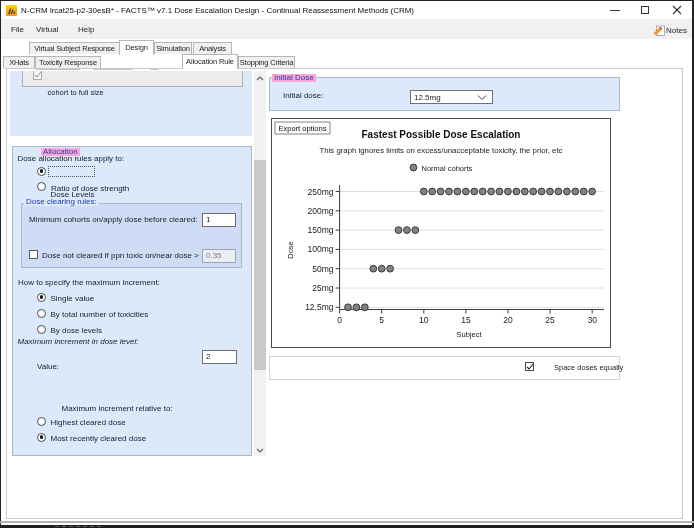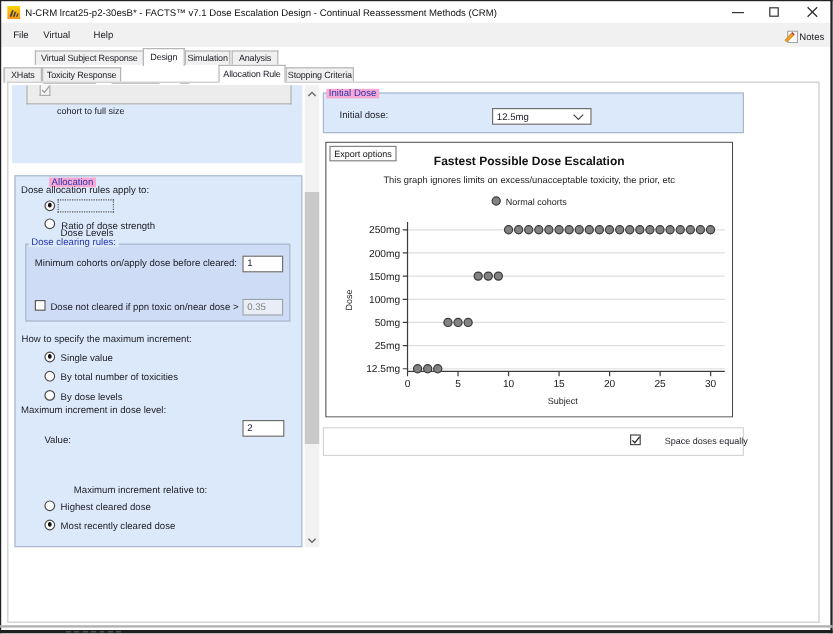--- a/index.html
+++ b/index.html
@@ -105,21 +105,21 @@
 <div class="t" style="left:42px;top:250.5px;">Dose not cleared if ppn toxic on/near dose &gt;</div>
 <div class="abs tbox" style="left:202px;top:249px;width:34px;height:14px;background:#e9edf5;border-color:#9aa4b0;color:#808080;">0.35</div>
 
 <div class="t" style="left:18px;top:277.5px;">How to specify the maximum increment:</div>
 <div class="radio sel" style="left:37px;top:292.5px;"></div>
 <div class="t" style="left:50.5px;top:293.5px;text-align:center;">Single value</div>
 <div class="radio" style="left:37px;top:308.5px;"></div>
 <div class="t" style="left:50.5px;top:309.5px;">By total number of toxicities</div>
 <div class="radio" style="left:37px;top:324.5px;"></div>
 <div class="t" style="left:50.5px;top:325.5px;">By dose levels</div>
-<div class="t" style="left:17.5px;top:336.5px;">Maximum increment in dose level:</div>
+<div class="t" style="left:17.5px;top:336.5px;font-style:italic;">Maximum increment in dose level:</div>
 <div class="t" style="left:37px;top:362px;text-align:center;">Value:</div>
 <div class="tbox" style="left:202px;top:349.5px;width:35px;height:14px;">2</div>
 <div class="t" style="left:17.5px;top:404px;padding-left:44px;">Maximum increment relative to:</div>
 <div class="radio" style="left:37px;top:416.5px;"></div>
 <div class="t" style="left:50.5px;top:417.5px;">Highest cleared dose</div>
 <div class="radio sel" style="left:37px;top:432.5px;"></div>
 <div class="t" style="left:50.5px;top:433.5px;">Most recently cleared dose</div>
 
 <div class="abs" style="left:269px;top:77px;width:351px;height:34px;background:#dbe9fb;border:1px solid #a9b8cc;box-sizing:border-box;"></div>
 <div class="cap" style="left:272px;top:73.5px;">Initial Dose</div>

